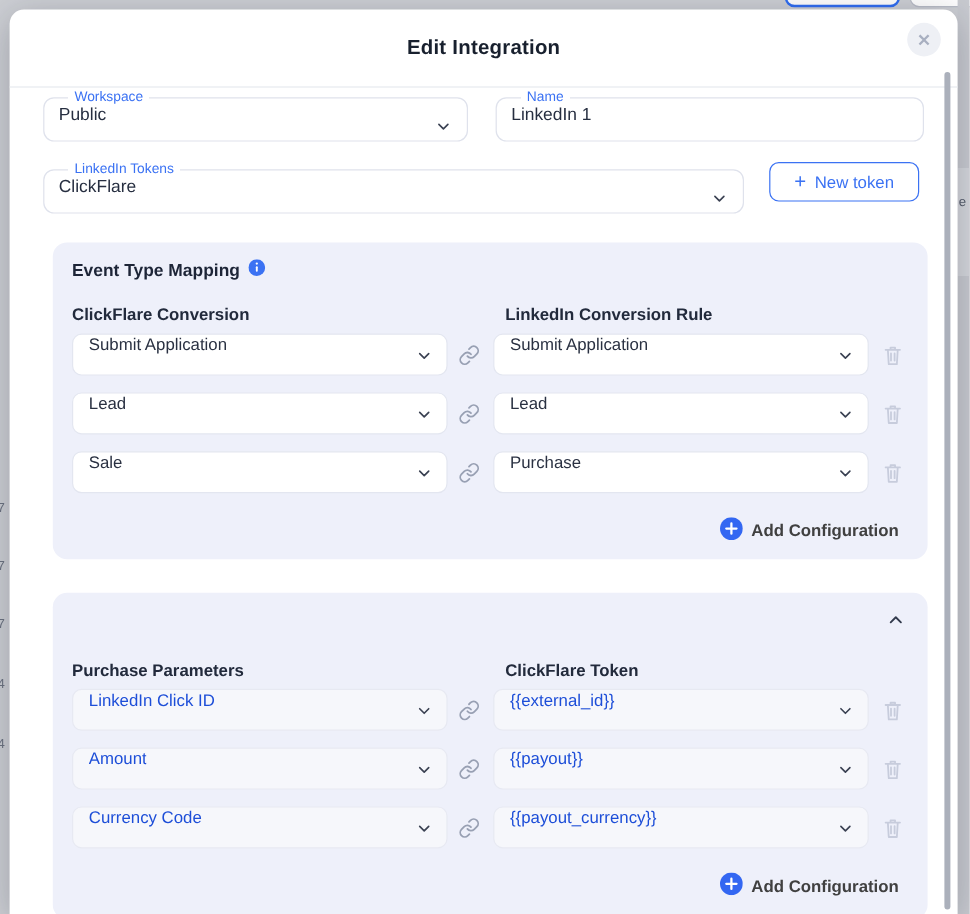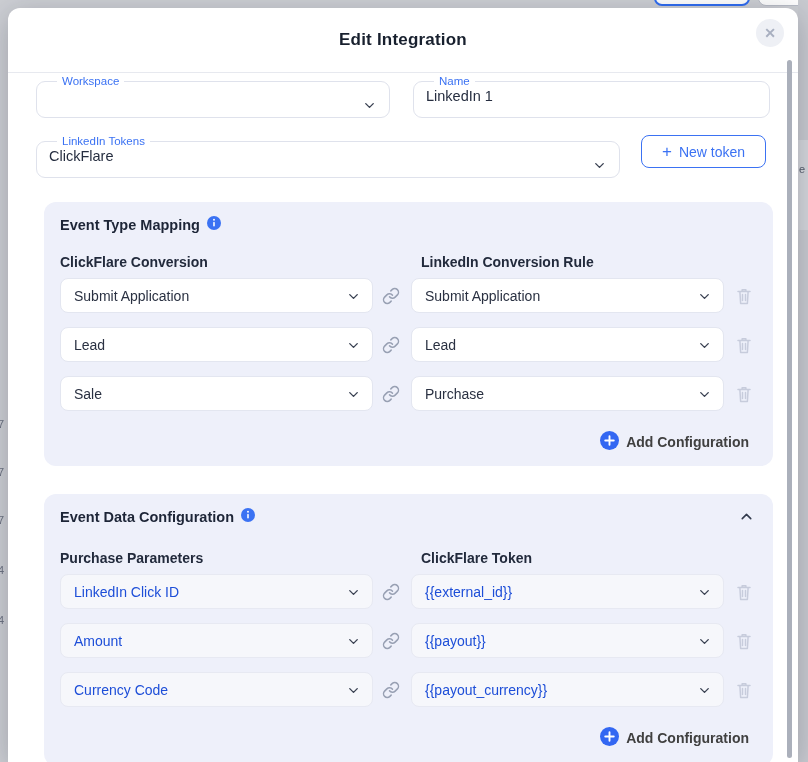--- a/index.html
+++ b/index.html
@@ -75,21 +75,21 @@
     position:absolute; left:36px; width:729px;
     background:#eef0fa; border-radius:12px;margin-top:16px;
   }
   .card-title-row { position:absolute; left:16px; top:14px; display:flex; align-items:center; gap:7px; }
   .card-title { font-size:14.5px; font-weight:bold; color:#1d2537; }
   .col-header { position:absolute; font-size:14px; font-weight:bold; color:#222a3c; }
 
   .sel {
     position:absolute; height:35px; width:313px; background:#fff;
     border:1px solid #e3e6f0; border-radius:8px;
-    display:flex; align-items:center; padding:0 34px 0 13px; cursor:pointer;
+    display:flex; padding:0 34px 0 13px; cursor:pointer;
   }
   .sel .stext { font-size:14px; color:#2a3142; white-space:nowrap; overflow:hidden; }
   .sel .chev { position:absolute; right:11px; top:10px; }
   .sel.muted { background:#f6f7fb; border-color:#e7e9f2; }
   .sel.muted .stext { color:#1d4ed8; }
 
   .link-ic { position:absolute; width:18px; height:18px; }
   .trash-btn { position:absolute; width:18px; height:20px; background:none; border:none; cursor:pointer; padding:0; }
 
   .add-btn {
@@ -122,20 +122,21 @@
     <span class="modal-title">Edit Integration</span>
     <button class="close-btn">
       <span>✕</span>
     </button>
   </div>
 
   <div class="scrollbar-thumb"></div>
 
   <fieldset class="ofield" style="left:28px; top:68px; width:354px;">
     <legend>Workspace</legend>
+    <span class="fval">Public</span>
     <span class="chev">
       <svg width="15" height="15" viewBox="0 0 24 24">
           <path d="M6 9l6 6 6-6" fill="none" stroke="#3a4152" stroke-width="2.2" stroke-linecap="round" stroke-linejoin="round"></path>
         </svg>
     </span>
   </fieldset>
 
   <fieldset class="ofield" style="left:405px; top:68px; width:357px;">
     <legend>Name</legend>
     <span class="fval">LinkedIn 1</span>
@@ -251,30 +252,20 @@
         <svg width="19" height="19" viewBox="0 0 20 20">
             <circle cx="10" cy="10" r="10" fill="#3367f2"></circle>
             <path d="M10 5.5v9M5.5 10h9" stroke="#fff" stroke-width="2" stroke-linecap="round"></path>
           </svg>
       </span>
       <span class="add-label">Add Configuration</span>
     </button>
   </div>
 
   <div class="card" style="top:470px; height:272px;">
-    <div class="card-title-row">
-      <span class="card-title">Event Data Configuration</span>
-      <span>
-        <svg width="14" height="14" viewBox="0 0 16 16">
-            <circle cx="8" cy="8" r="8" fill="#3b72f3"></circle>
-            <rect x="7.1" y="6.7" width="1.8" height="5.2" rx="0.9" fill="#fff"></rect>
-            <circle cx="8" cy="4.2" r="1.1" fill="#fff"></circle>
-          </svg>
-      </span>
-    </div>
     <button class="collapse-btn">
       <svg width="17" height="17" viewBox="0 0 24 24">
           <path d="M6 15l6-6 6 6" fill="none" stroke="#333b4d" stroke-width="2.2" stroke-linecap="round" stroke-linejoin="round"></path>
         </svg>
     </button>
 
     <span class="col-header" style="left:16px; top:56px;">Purchase Parameters</span>
     <span class="col-header" style="left:377px; top:56px;">ClickFlare Token</span>
 
     <div>

